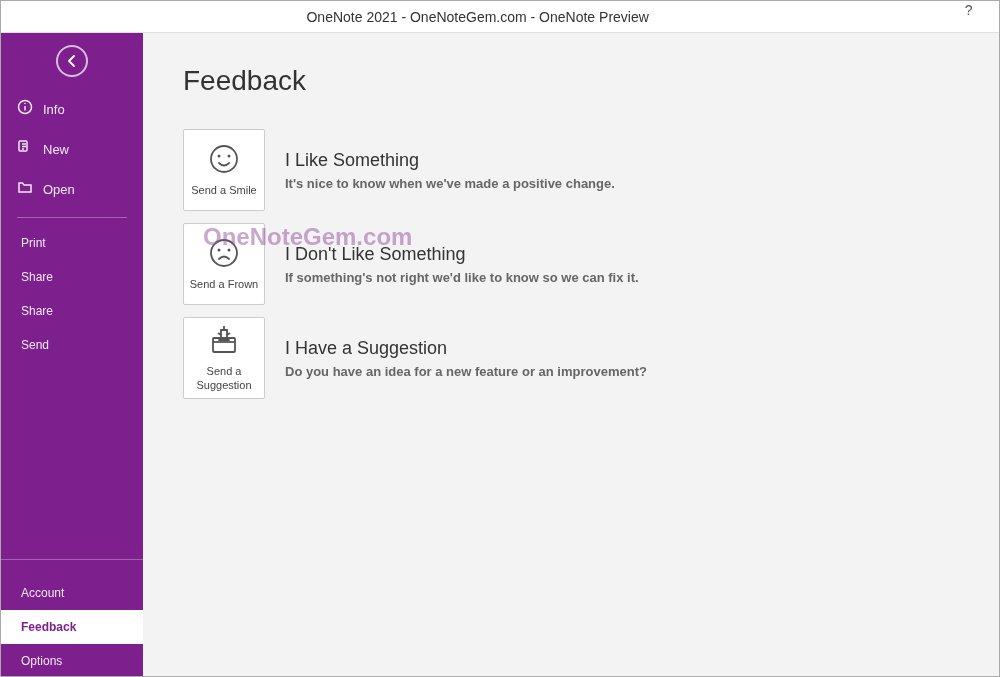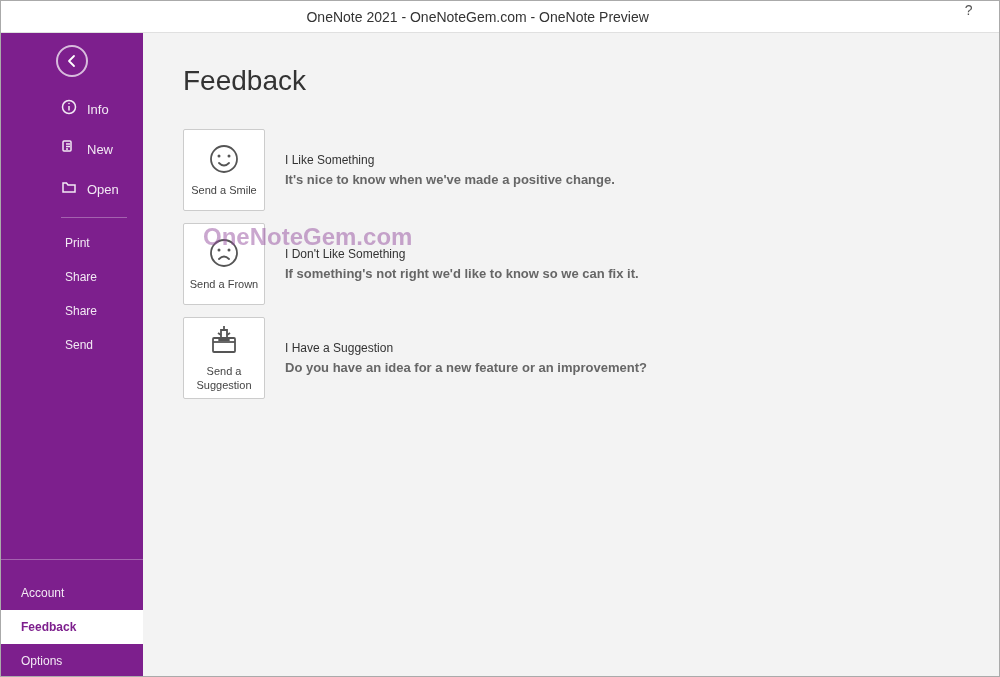--- a/index.html
+++ b/index.html
@@ -81,21 +81,20 @@
       border: 2px solid rgba(255,255,255,0.7);
       display: flex;
       align-items: center;
       justify-content: center;
       font-size: 16px;
     }
     .sidebar-nav {
       flex: 1;
       display: flex;
       flex-direction: column;
-      margin-left: 44px;
     }
     .sidebar-item {
       display: flex;
       align-items: center;
       gap: 10px;
       padding: 10px 16px;
       font-size: 13px;
       color: rgba(255,255,255,0.9);
       cursor: pointer;
       border-radius: 0;
@@ -178,21 +177,21 @@
       color: #555;
       line-height: 1;
     }
     .card-icon-label {
       font-size: 11px;
       color: #444;
       text-align: center;
       line-height: 1.2;
     }
     .card-text-title {
-      font-size: 12px;
+      font-size: 18px;
       color: #333;
       margin-bottom: 5px;
     }
     .card-text-desc {
       font-size: 13px;
       color: #666;
       font-weight: bold;
     }
   </style>
 </head>

